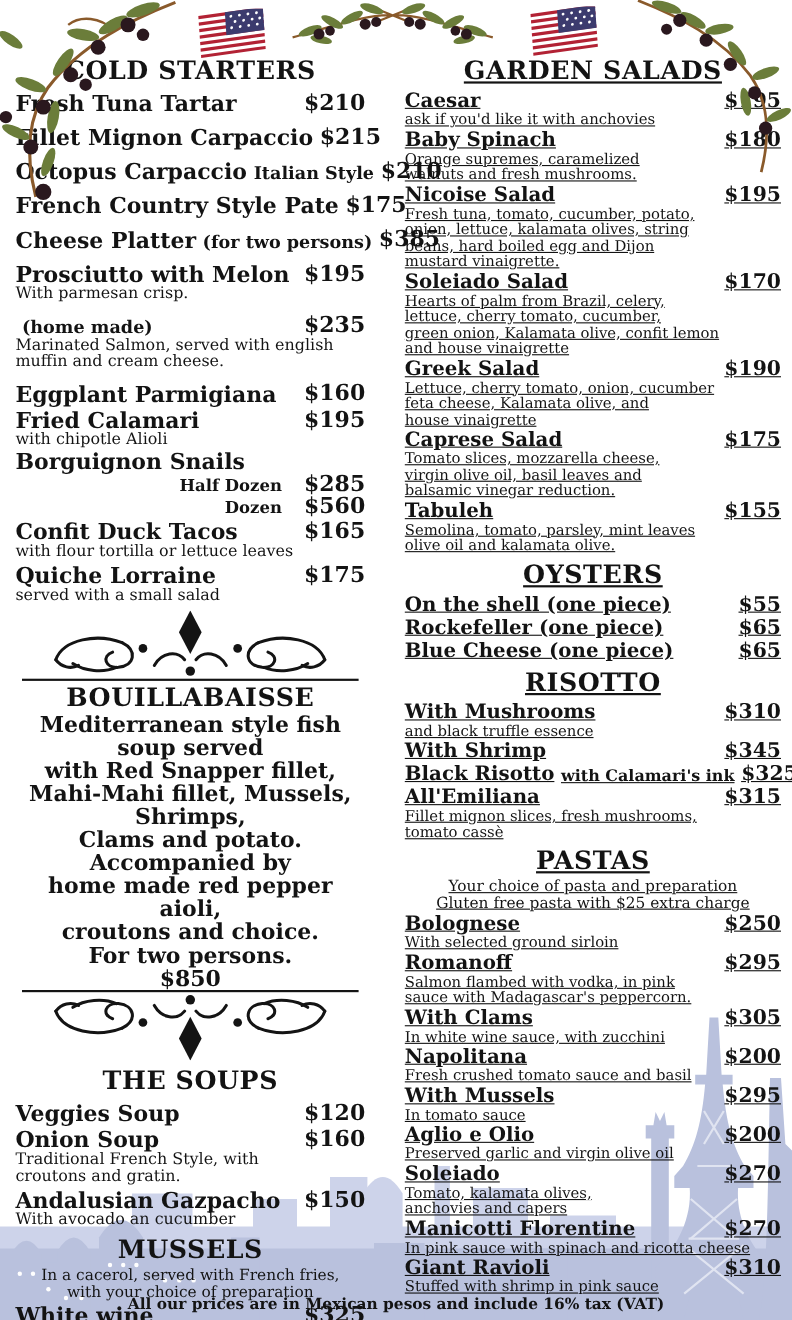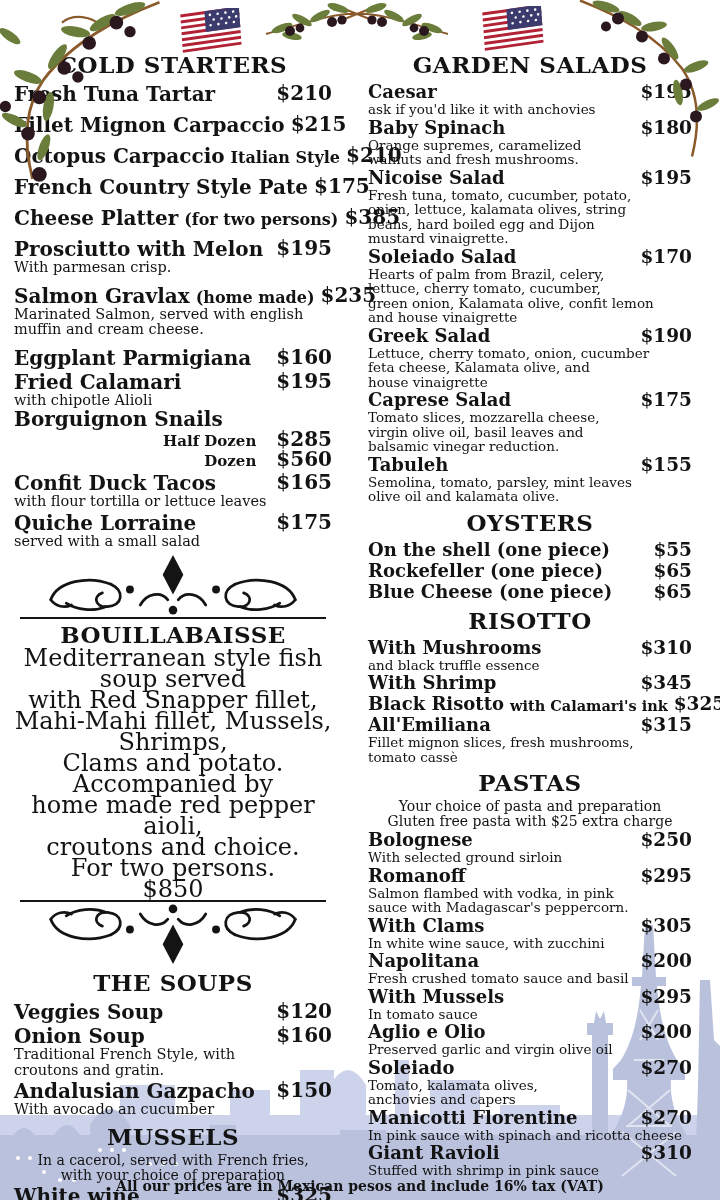--- a/index.html
+++ b/index.html
@@ -13,21 +13,21 @@
   #olive-left{left:-6px;top:-6px;width:170px;height:200px;z-index:2;}
   #olive-right{right:-6px;top:-6px;width:150px;height:175px;z-index:2;transform:scaleX(-1);}
   #garland{left:262px;top:0px;width:190px;height:44px;z-index:2;}
   #flag-left{left:178px;top:8px;width:66px;height:46px;z-index:2;}
   #flag-right{left:480px;top:6px;width:66px;height:46px;z-index:2;}
 
   
   .columns{position:absolute;left:0;top:0;width:720px;height:1200px;display:flex;z-index:1;}
   .col{box-sizing:border-box;padding-top:52px;}
   .col-left{width:356px;padding-left:14px;padding-right:24px;}
-  .col-right{width:364px;padding-left:12px;padding-right:28px;}
+  .col-right{width:364px;padding-left:12px;padding-right:10px;text-decoration:underline;}
 
   .section-title{font-weight:bold;text-align:center;font-size:23px;line-height:26px;
                  letter-spacing:.5px;margin-top:6px;margin-bottom:3px;}
   .col .menu-section:first-child .section-title{margin-top:0;}
   .section-intro{text-align:center;font-size:14px;line-height:15px;}
 
   .item-row{display:flex;align-items:flex-end;}
   .item-name{font-weight:bold;white-space:nowrap;}
   .item-note{font-weight:bold;margin-left:6px;white-space:nowrap;}
   .row-fill{flex:1 1 auto;}
@@ -45,21 +45,21 @@
 
   .spaced .menu-item{margin-bottom:7px;}
   .sub-row{display:flex;justify-content:flex-end;align-items:baseline;}
   .sub-label{font-weight:bold;font-size:15px;margin-right:14px;}
   .sub-price{font-size:20px;line-height:19px;}
 
   
   .feature{margin-top:6px;margin-bottom:2px;text-align:center;}
   .feature .rule{border-top:2.5px solid #141414;width:96%;margin:0 auto;}
   .feature-title{font-weight:bold;font-size:23px;line-height:27px;letter-spacing:.5px;margin-top:2px;}
-  .feature-line{font-weight:normal;font-size:24px;line-height:21px;}
+  .feature-line{font-weight:bold;font-size:20px;line-height:21px;}
   .flourish{display:block;margin:0 auto;width:290px;height:62px;}
   .flourish.flip{transform:scaleY(-1);}
 
   
   .footer{position:absolute;left:0;right:0;bottom:6px;text-align:center;z-index:3;
           font-weight:bold;font-size:14px;}
 
   svg{display:block;}
 </style>
 </head>
@@ -293,21 +293,20 @@
           <div class="menu-item">
             <div class="item-row">
               <span class="item-name">Prosciutto with Melon</span>
               <span class="row-fill"></span>
               <span class="item-price">$195</span>
             </div>
             <div class="item-desc">With parmesan crisp.</div>
           </div>
           <div class="menu-item">
             <div class="item-row">
-              <span class="item-name">Salmon Gravlax</span>
               <span class="item-note">(home made)</span>
               <span class="row-fill"></span>
               <span class="item-price">$235</span>
             </div>
             <div class="item-desc">Marinated Salmon, served with english</div>
             <div class="item-desc">muffin and cream cheese.</div>
           </div>
         </div>
         <div class="menu-section">
           <div class="menu-item">

